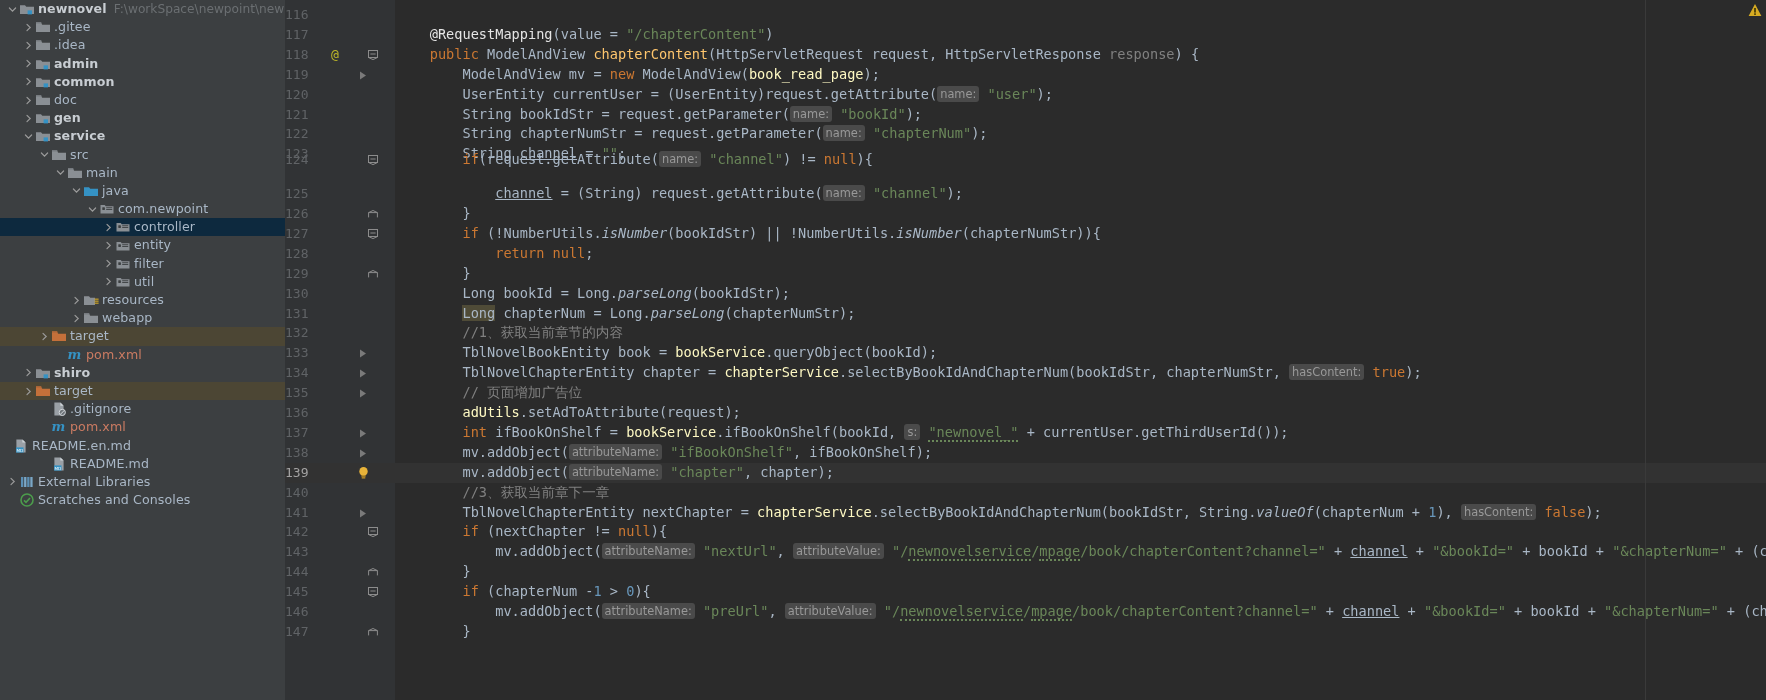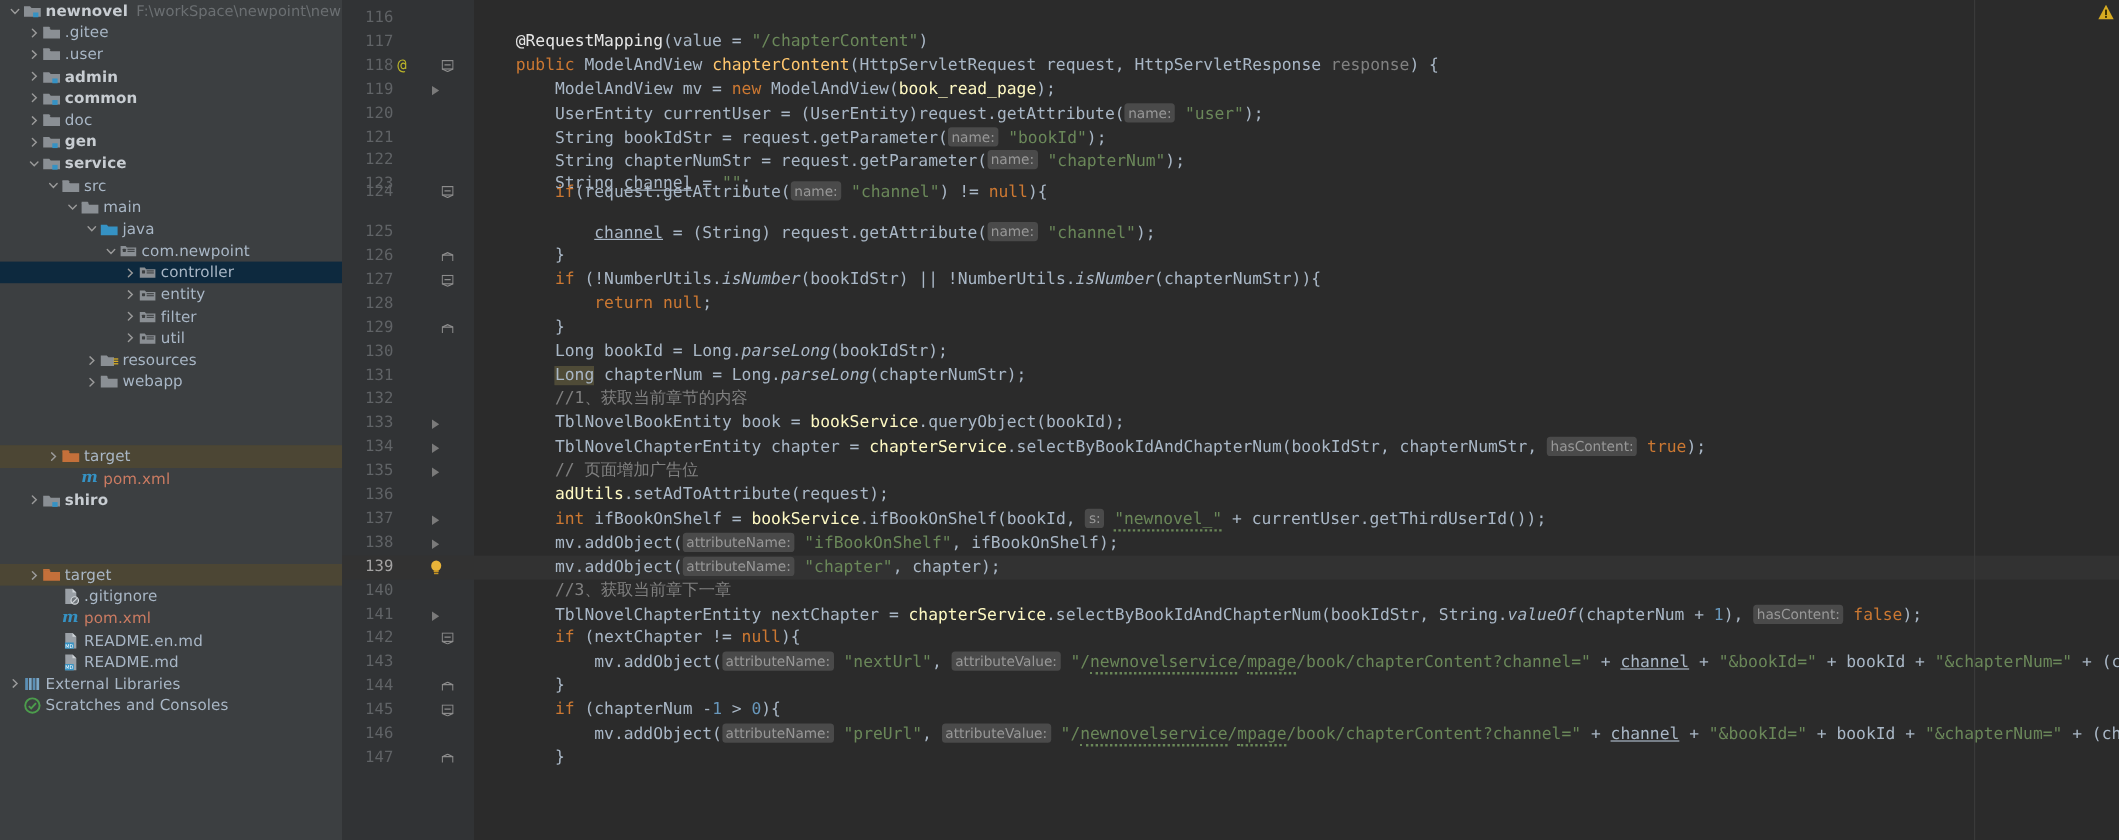--- a/index.html
+++ b/index.html
@@ -29,21 +29,21 @@
     position: relative;
     height: 18.2px;
     line-height: 18.2px;
     white-space: nowrap;
     font-size: 12.5px;
     color: #a9b7c6;
     display: flex;
     align-items: center;
   }
   .tree-row.sel { background: #0d293e; }
-  .tree-row.excluded-bg { background: #4c4634; margin-top: 44px; }
+  .tree-row.excluded-bg { background: #4c4634; }
   .arrow {
     flex: 0 0 auto;
     width: 12px; height: 18px;
     display: inline-flex; align-items: center; justify-content: center;
     color: #9a9a9a;
   }
   .arrow svg { display:block; }
   .arrow.empty { visibility: hidden; }
   .ficon {
     flex: 0 0 auto;
@@ -89,21 +89,21 @@
     left: 0; right: 0;
     height: 19.9px;
     line-height: 19.9px;
   }
   .linerow.caret { background: #323232; }
   .linerow.caret .lnum { color: #a4a3a3; }
   .lnum {
     position: absolute;
     left: 0;
     width: 62px;
-    text-align: center;
+    text-align: left;
     color: #606366;
     font-family: "DejaVu Sans Mono", monospace;
     font-size: 13px;
   }
   .gut-icons {
     position: absolute;
     left: 66px;
     width: 34px;
     height: 19.9px;
     color: #8a8a8a;
@@ -193,21 +193,21 @@
           <svg width="9" height="9" viewBox="0 0 9 9">
             <path d="M3 1.4l3.2 3.1L3 7.6" fill="none" stroke="#9a9a9a" stroke-width="1.2" stroke-linecap="round"></path>
           </svg>
         </span>
         <span class="ficon">
           <svg width="16" height="16" viewBox="0 0 16 16">
             <path d="M1 4.2h5l1.3 1.5H15v7.3H1z" fill="#8a8f94"></path>
             <path d="M1 3.2h5l1.2 1.4H1z" fill="#8a8f94"></path>
           </svg>
         </span>
-        <span class="tree-label">.user</span>
+        <span class="tree-label">.idea</span>
       </div>
       <div class="tree-row" style="padding-left:22px">
         <span class="arrow">
           <svg width="9" height="9" viewBox="0 0 9 9">
             <path d="M3 1.4l3.2 3.1L3 7.6" fill="none" stroke="#9a9a9a" stroke-width="1.2" stroke-linecap="round"></path>
           </svg>
         </span>
         <span class="ficon">
           <svg width="16" height="16" viewBox="0 0 16 16">
             <path d="M1 4.2h5l1.3 1.5H15v7.3H1z" fill="#8a8f94"></path>
@@ -484,21 +484,21 @@
         </span>
         <span class="tree-label">.gitignore</span>
       </div>
       <div class="tree-row" style="padding-left:38px">
         <span class="arrow empty"></span>
         <span class="ficon">
           <span style="font-family:'DejaVu Serif',serif;font-style:italic;font-weight:bold;font-size:13px;color:#3592c4;line-height:16px;">m</span>
         </span>
         <span class="tree-label pom">pom.xml</span>
       </div>
-      <div class="tree-row" style="padding-left:38px">
+      <div class="tree-row" style="">
         <span class="arrow empty"></span>
         <span class="ficon">
           <svg width="16" height="16" viewBox="0 0 16 16">
             <path d="M3.4 1.4h6l3.2 3.2v9.9H3.4z" fill="#9aa0a6"></path>
             <path d="M9.4 1.4l3.2 3.2H9.4z" fill="#cfd4d8"></path>
             <rect x="3.1" y="9.4" width="7.4" height="5.2" fill="#3592c4"></rect>
             <text x="6.8" y="13.7" font-size="4.2" fill="#ffffff" text-anchor="middle" font-family="DejaVu Sans">MD</text>
           </svg>
         </span>
         <span class="tree-label">README.en.md</span>

